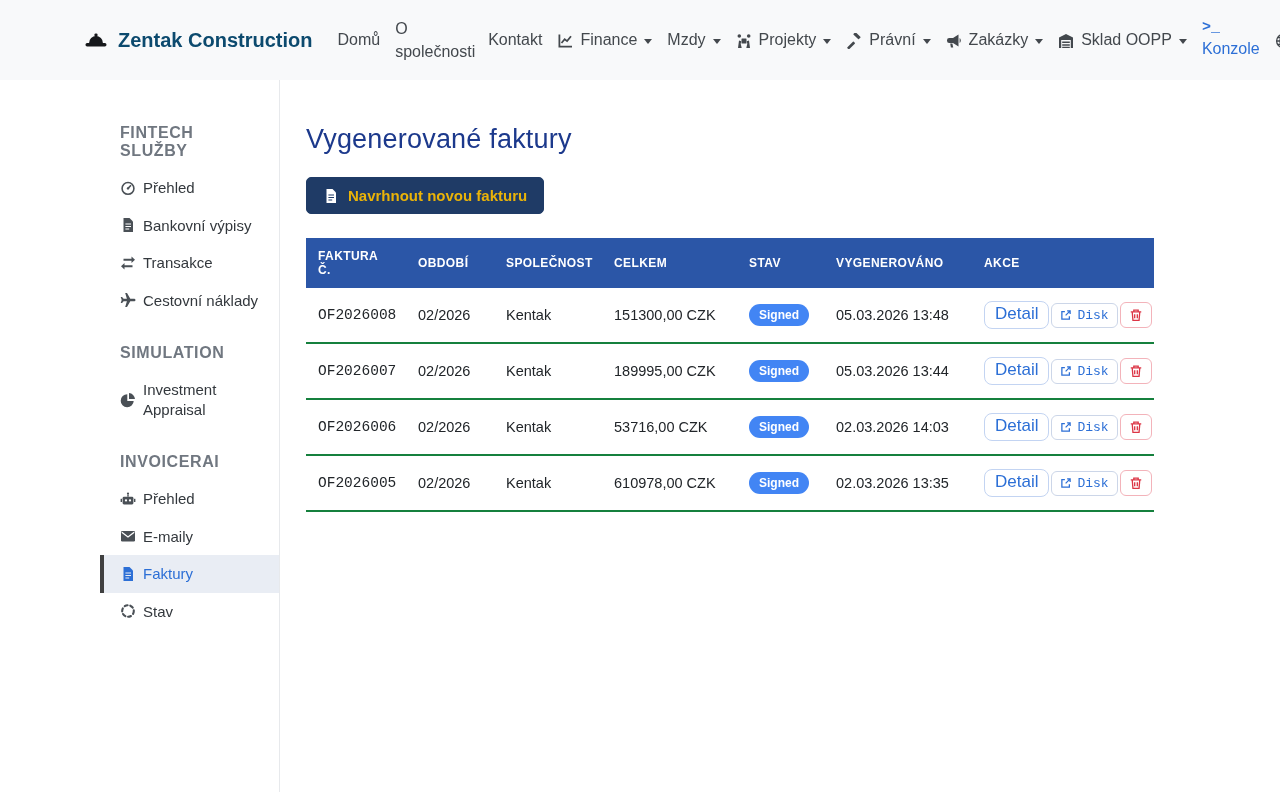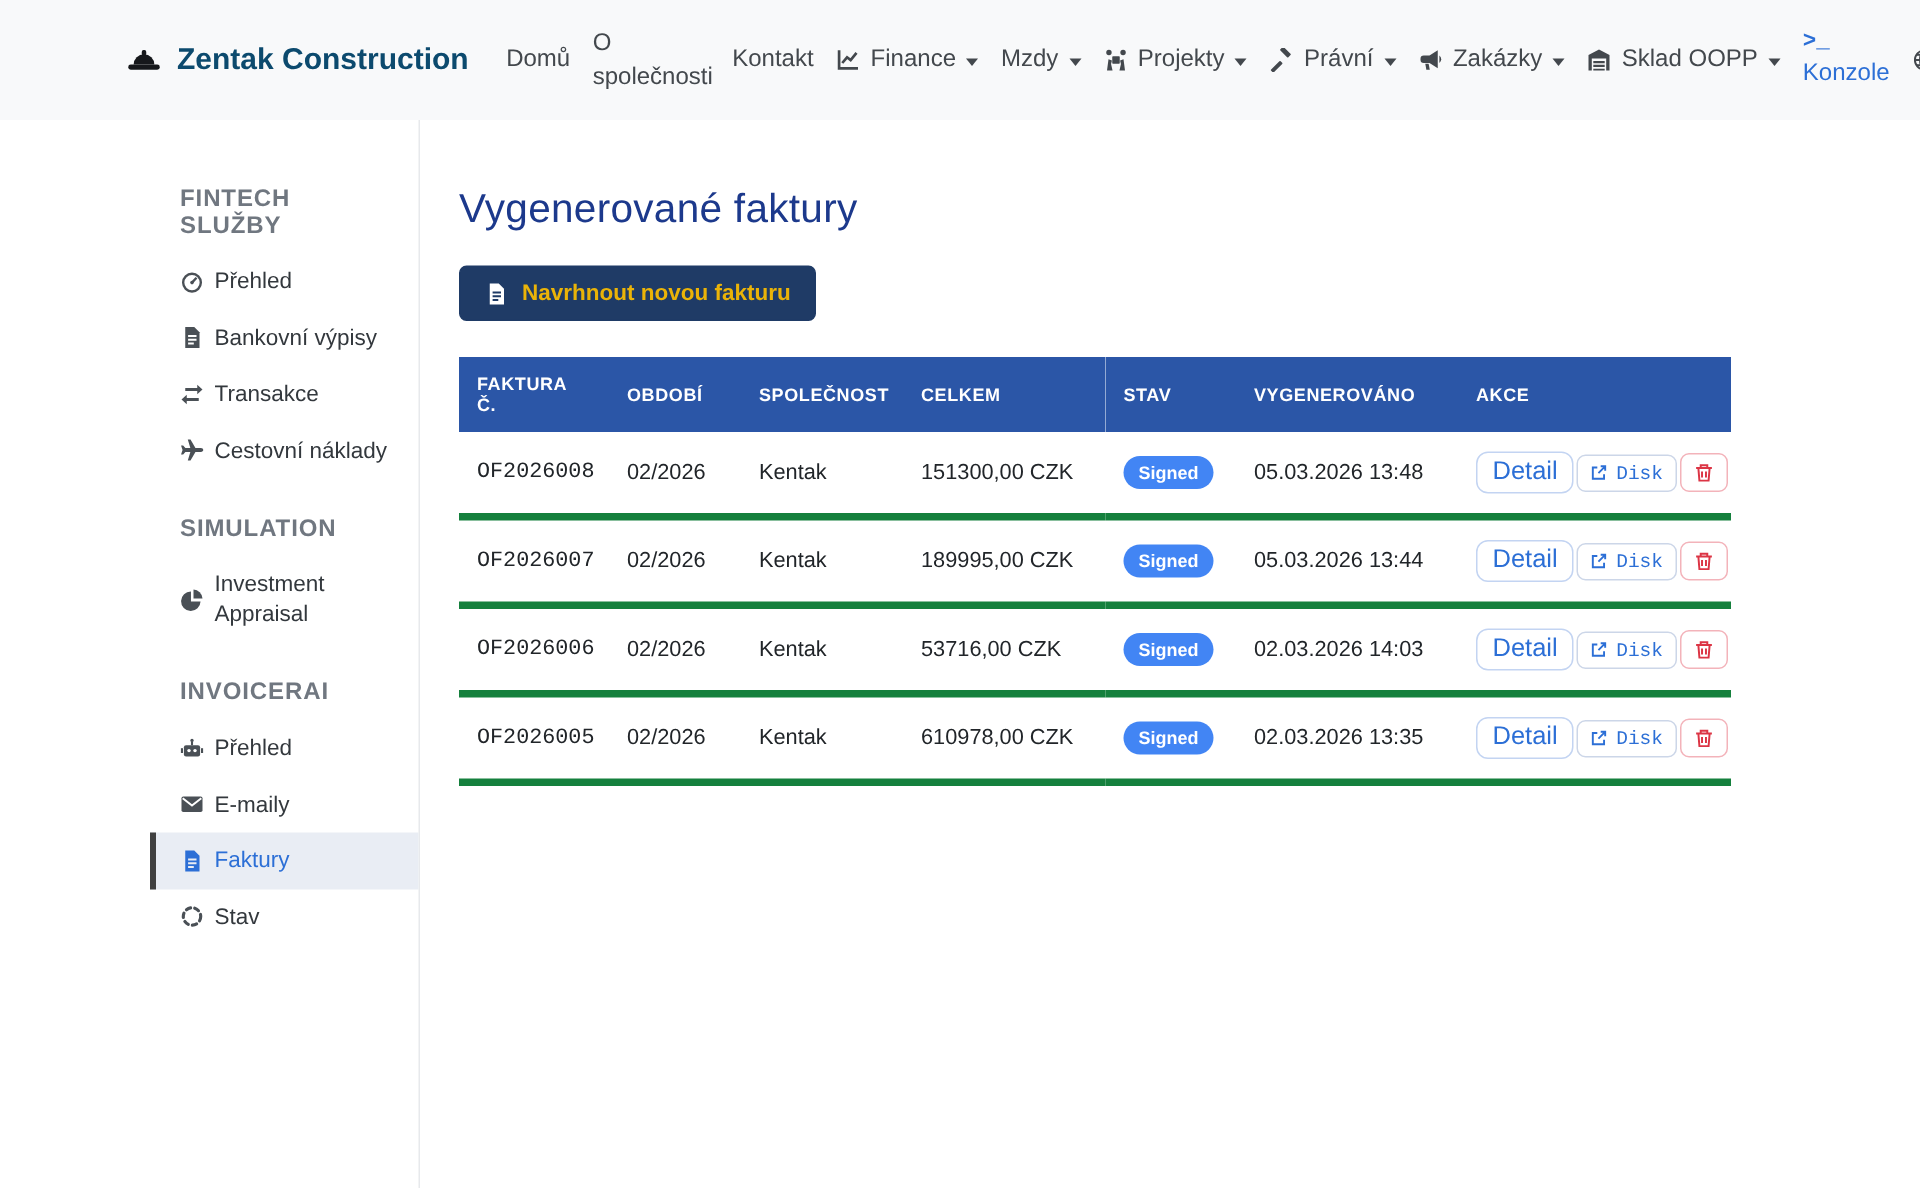--- a/index.html
+++ b/index.html
@@ -37,21 +37,21 @@
 
   .invoice-table{border-collapse:collapse;table-layout:fixed;width:848px;margin-top:24px}
   .invoice-table th{background:#2b56a7;color:#fff;font-size:12px;font-weight:700;letter-spacing:.4px;text-align:left;padding:11px 12px;overflow:hidden}
   .invoice-table th:nth-child(1){width:100px}
   .invoice-table th:nth-child(2){width:88px}
   .invoice-table th:nth-child(3){width:108px}
   .invoice-table th:nth-child(4){width:135px}
   .invoice-table th:nth-child(5){width:87px}
   .invoice-table th:nth-child(6){width:148px}
   .invoice-table th:nth-child(7){width:182px}
-  .invoice-table td{border-bottom:5px solid #15803d;padding:16px 12px;font-size:14.5px;vertical-align:middle;color:#212529}
+  .invoice-table td{border-bottom:2px solid #15803d;padding:16px 12px;font-size:14.5px;vertical-align:middle;color:#212529}
   .invoice-table td.cell-actions{padding:12px 6px 12px 12px}
   .mono{font-family:"Liberation Mono","DejaVu Sans Mono",monospace;font-size:13px;color:#d63384}
   .badge{display:inline-block;background:#4285f4;color:#fff;font-size:12px;font-weight:700;padding:4px 10px;border-radius:50rem}
   .actions{display:flex;align-items:center;gap:2px}
   .btn-detail{font-size:17px;color:#2c6fd6;border:1px solid #c3d4f2;border-radius:8px;padding:2px 10px 4px;background:#fff;cursor:pointer;font-family:inherit}
   .btn-disk{display:inline-flex;align-items:center;gap:5px;font-size:13px;color:#2c6fd6;border:1px solid #ccd6e8;border-radius:6px;padding:4px 8px;background:#fff;cursor:pointer;font-family:Liberation Mono, monospace}
   .btn-trash{display:inline-flex;align-items:center;border:1px solid #f3b3ba;border-radius:6px;padding:5px 8px;color:#dc3545;background:#fff;cursor:pointer}
   .btn-disk .icon12,.btn-trash .icon14{display:inline-block}
   .icon12{width:12px;height:12px}
   .icon14{width:14px;height:14px}

